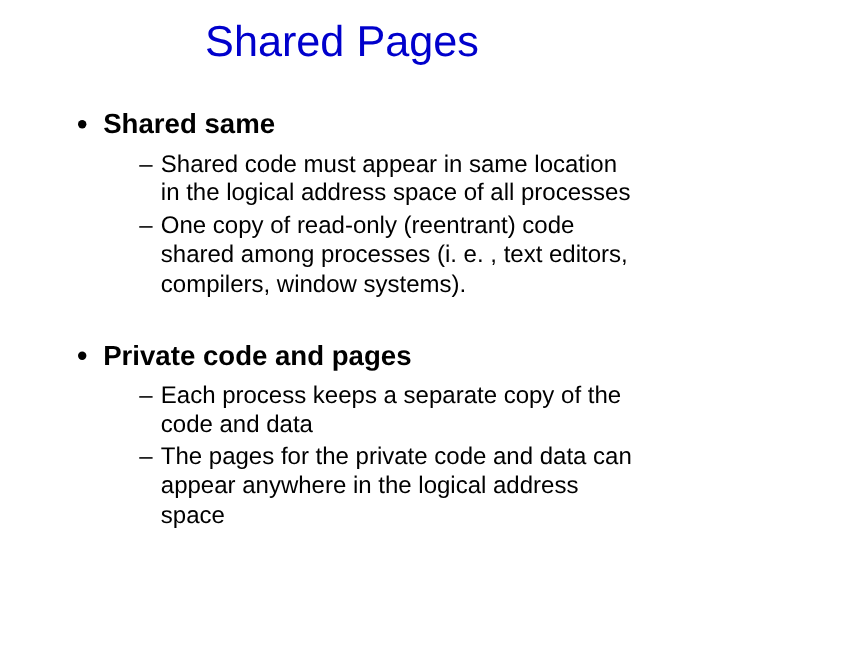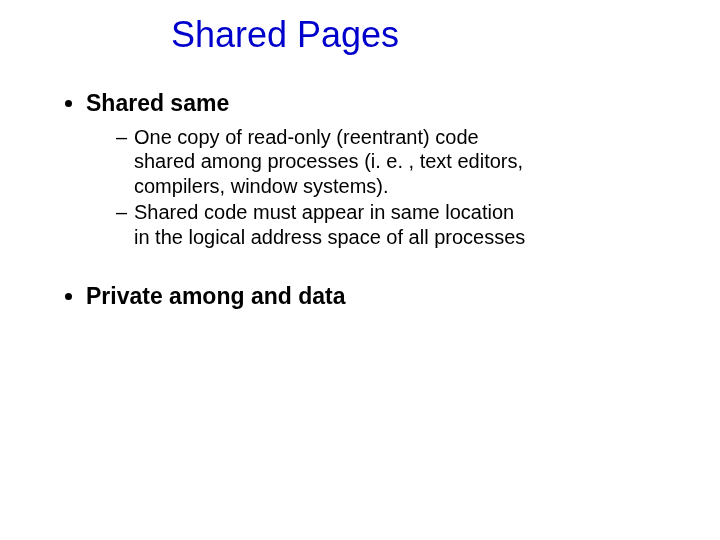--- a/index.html
+++ b/index.html
@@ -16,26 +16,30 @@
 </head>
 <body>
 
 <div class="slide">
   <h1 class="title">Shared Pages</h1>
 
   <ul class="lvl1">
     <li>
       <span>Shared same</span>
       <ul class="lvl2">
+        <li>Shared code must appear in same location in the logical address space of all processes</li>
         <li>One copy of read-only (reentrant) code shared among processes (i. e. , text editors, compilers, window systems).</li>
-        <li>Shared code must appear in same location in the logical address space of all processes</li>
       </ul>
     </li>
   </ul>
 
   <div class="gap"></div>
 
   <ul class="lvl1">
     <li>
-      <span>Private among and data</span>
+      <span>Private code and pages</span>
+      <ul class="lvl2">
+        <li>Each process keeps a separate copy of the code and data</li>
+        <li>The pages for the private code and data can appear anywhere in the logical address space</li>
+      </ul>
     </li>
   </ul>
 </div>
 
 </body></html>

